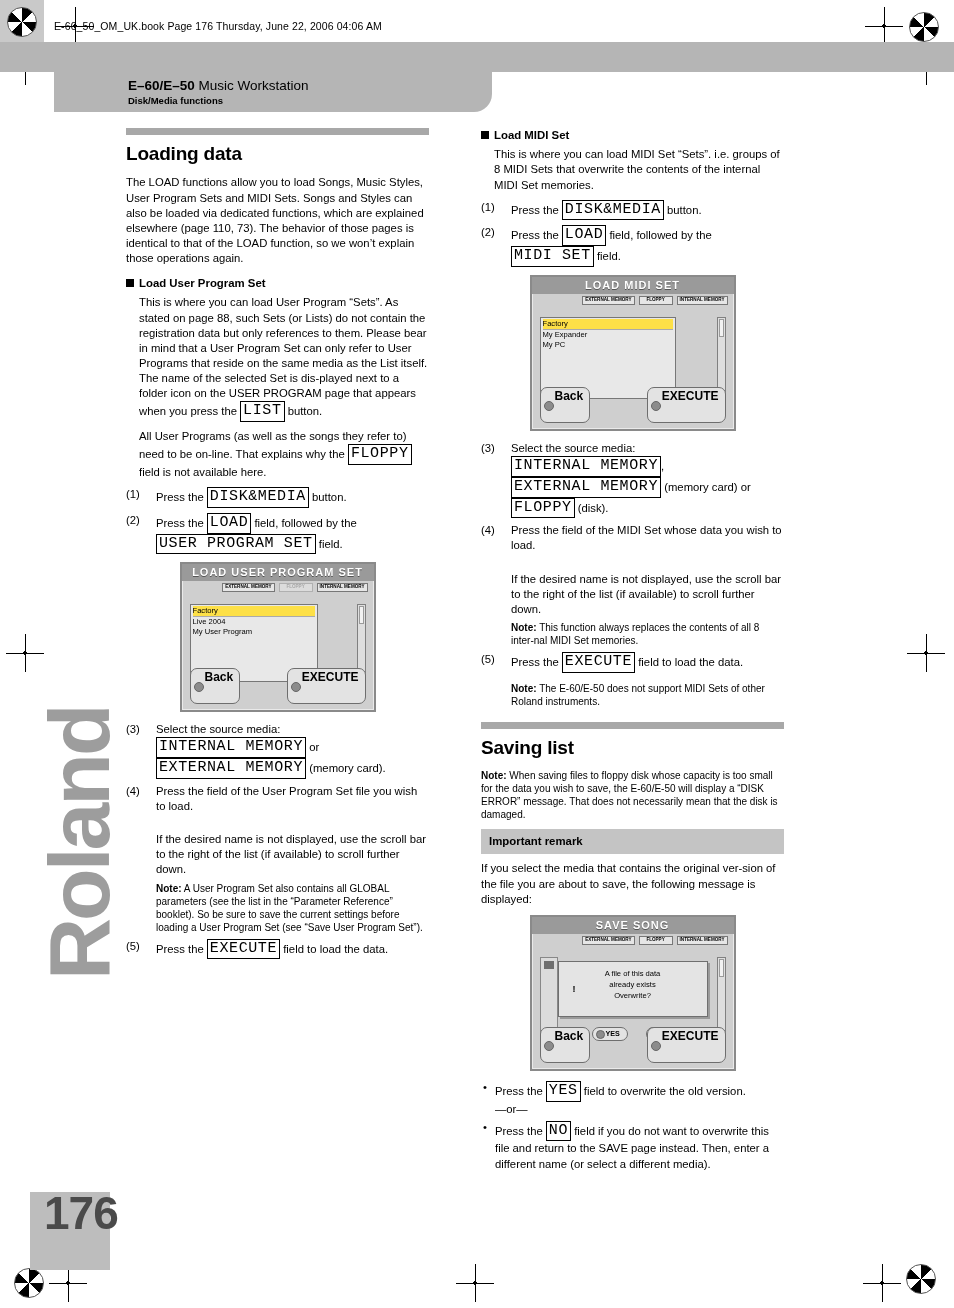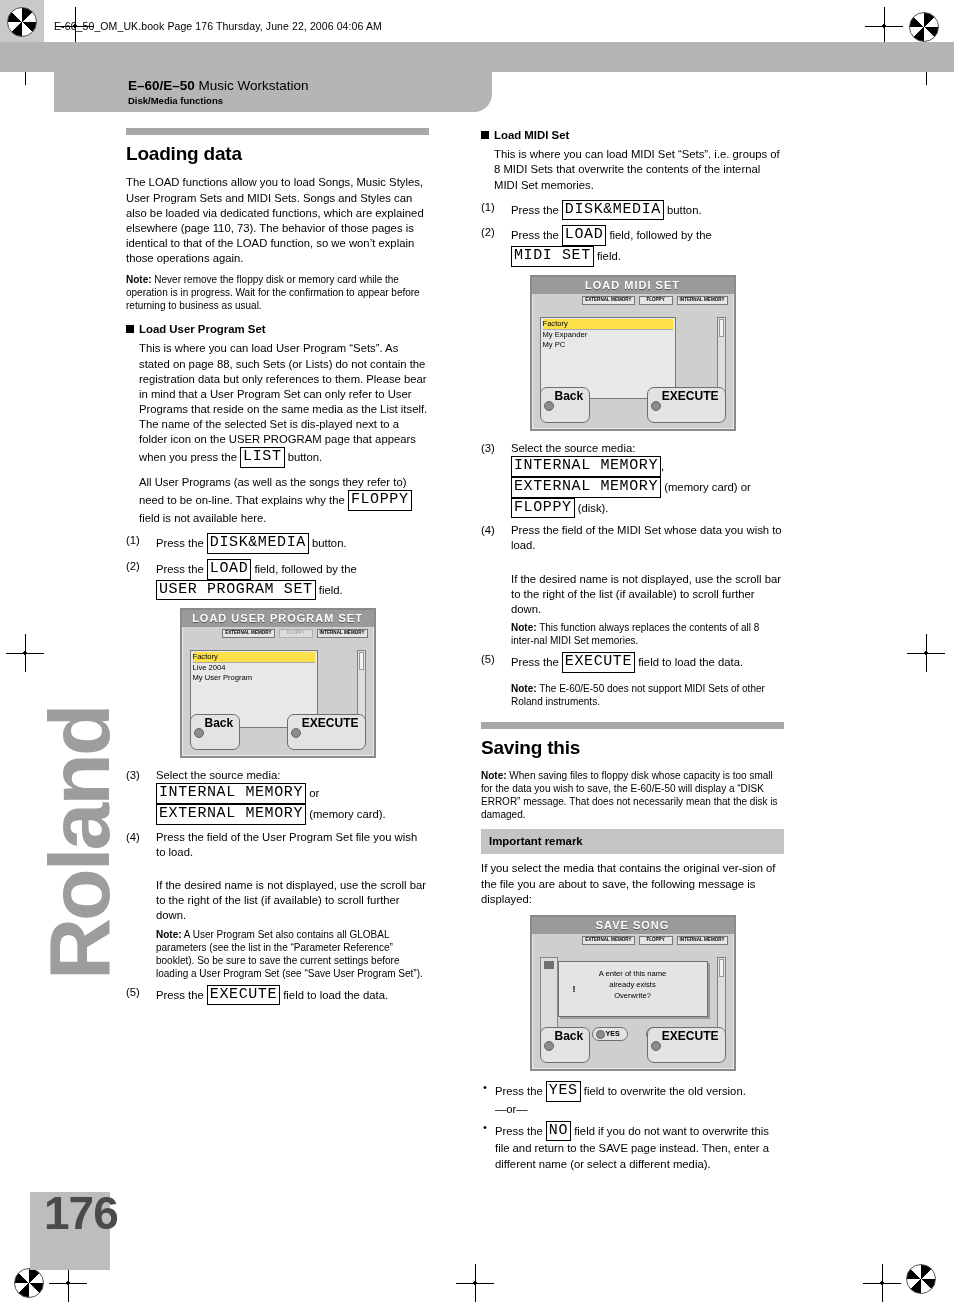--- a/index.html
+++ b/index.html
@@ -389,21 +389,20 @@
     <b>E–60/E–50</b><span> Music Workstation</span>
   </div>
   <div class="header-sub">Disk/Media functions</div>
 
   <div class="col col-left">
     <div class="rule"></div>
     <h1 class="sect">Loading data</h1>
 
     <p>The LOAD functions allow you to load Songs, Music Styles, User Program Sets and MIDI Sets. Songs and Styles can also be loaded via dedicated functions, which are explained elsewhere (page 110, 73). The behavior of those pages is identical to that of the LOAD function, so we won’t explain those operations again.</p>
 
-    <p class="note"><b>Note:</b><span> Never remove the floppy disk or memory card while the operation is in progress. Wait for the confirmation to appear before returning to business as usual.</span></p>
 
     <div class="sub-head">Load User Program Set</div>
 
     <div class="indent">
       <p><span>This is where you can load User Program “Sets”. As stated on page 88, such Sets (or Lists) do not contain the registration data but only references to them. Please bear in mind that a User Program Set can only refer to User Programs that reside on the same media as the List itself. The name of the selected Set is dis-played next to a folder icon on the USER PROGRAM page that appears when you press the </span><span class="key">LIST</span><span> button.</span></p>
       <p><span>All User Programs (as well as the songs they refer to) need to be on-line. That explains why the </span><span class="key">FLOPPY</span><span> field is not available here.</span></p>
     </div>
 
     <div class="step">
       <span class="num">(1)</span>
@@ -500,39 +499,39 @@
       <div class="note" style="margin-top:4px;"><b>Note:</b><span> This function always replaces the contents of all 8 inter-nal MIDI Set memories.</span></div>
     </div>
 
     <div class="step">
       <span class="num">(5)</span>
       <span>Press the </span><span class="key">EXECUTE</span><span> field to load the data.</span>
       <div class="note" style="margin-top:9px;"><b>Note:</b><span> The E-60/E-50 does not support MIDI Sets of other Roland instruments.</span></div>
     </div>
 
     <div class="rule" style="margin-top:14px;"></div>
-    <h1 class="sect">Saving this</h1>
+    <h1 class="sect">Saving list</h1>
 
     <p class="note"><b>Note:</b><span> When saving files to floppy disk whose capacity is too small for the data you wish to save, the E-60/E-50 will display a “DISK ERROR” message. That does not necessarily mean that the disk is damaged.</span></p>
 
     <div class="remark">Important remark</div>
     <p>If you select the media that contains the original ver-sion of the file you are about to save, the following message is displayed:</p>
 
     <div class="lcd" style="width:202px;height:152px;">
       <div class="titlebar">SAVE SONG</div>
       <div class="tabs">
         <div class="tab">EXTERNAL MEMORY</div>
         <div class="tab">FLOPPY</div>
         <div class="tab">INTERNAL MEMORY</div>
       </div>
       <div class="sidecol">
           <div class="blk"></div>
         </div>
       <div class="dialog">
-        <div>A enter of this name</div>
+        <div>A file of this data</div>
         <div>already exists</div>
         <div>Overwrite?</div>
       </div>
       <div class="warn"></div>
       <div class="yesno">
         <div class="yn">YES</div>
         <div class="yn">NO</div>
       </div>
       <div class="scroll" style="top:40px;height:82px;">
           <div class="thumb"></div>

